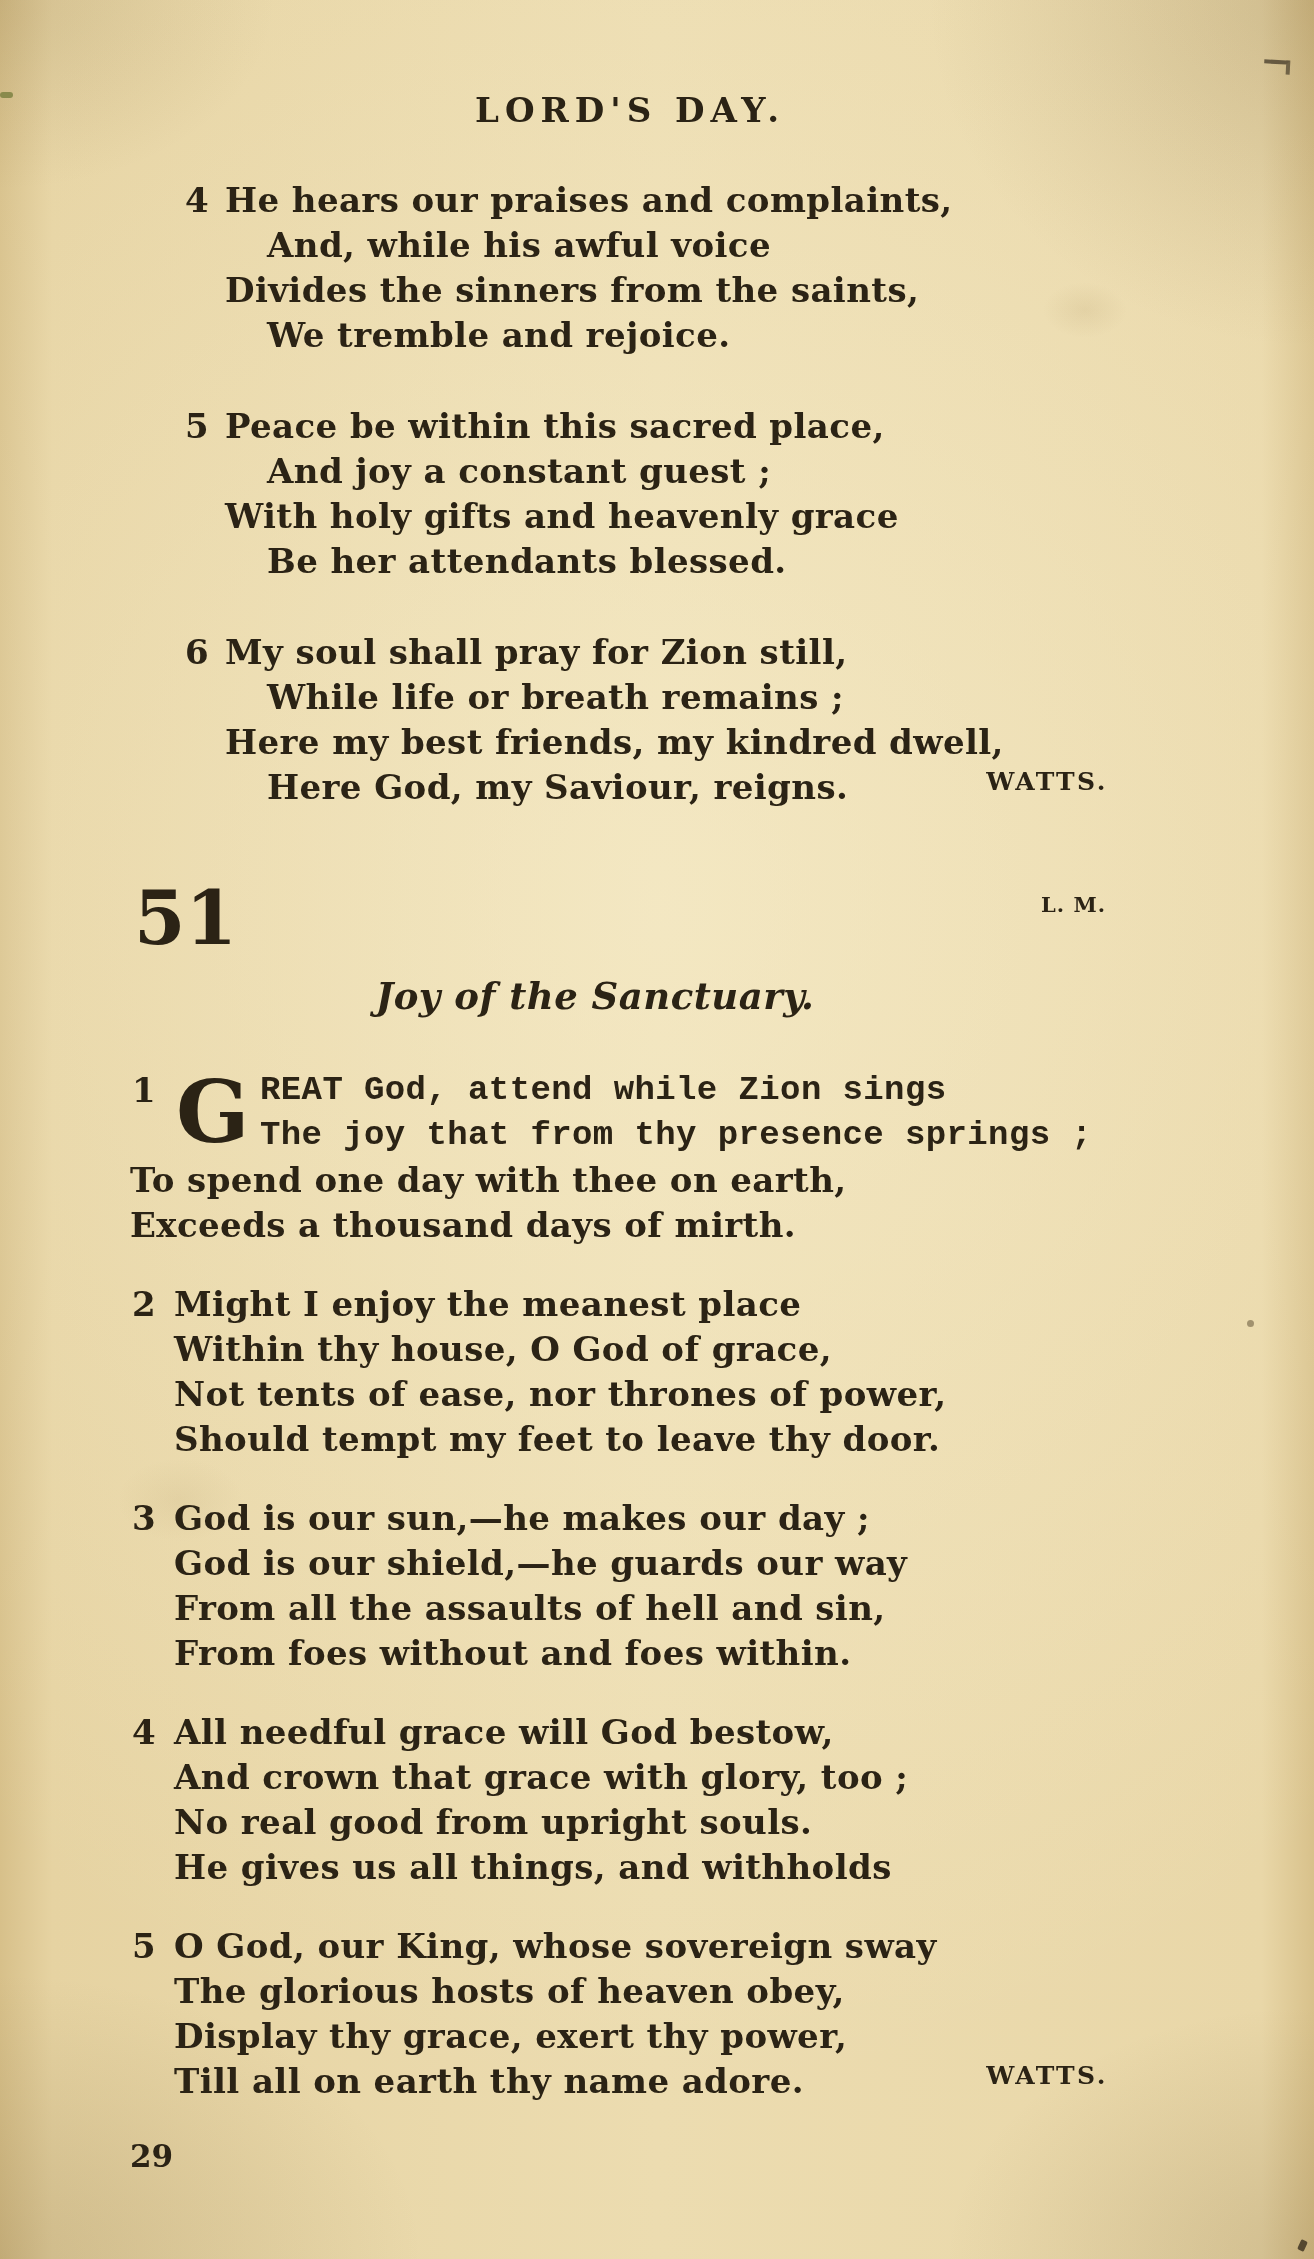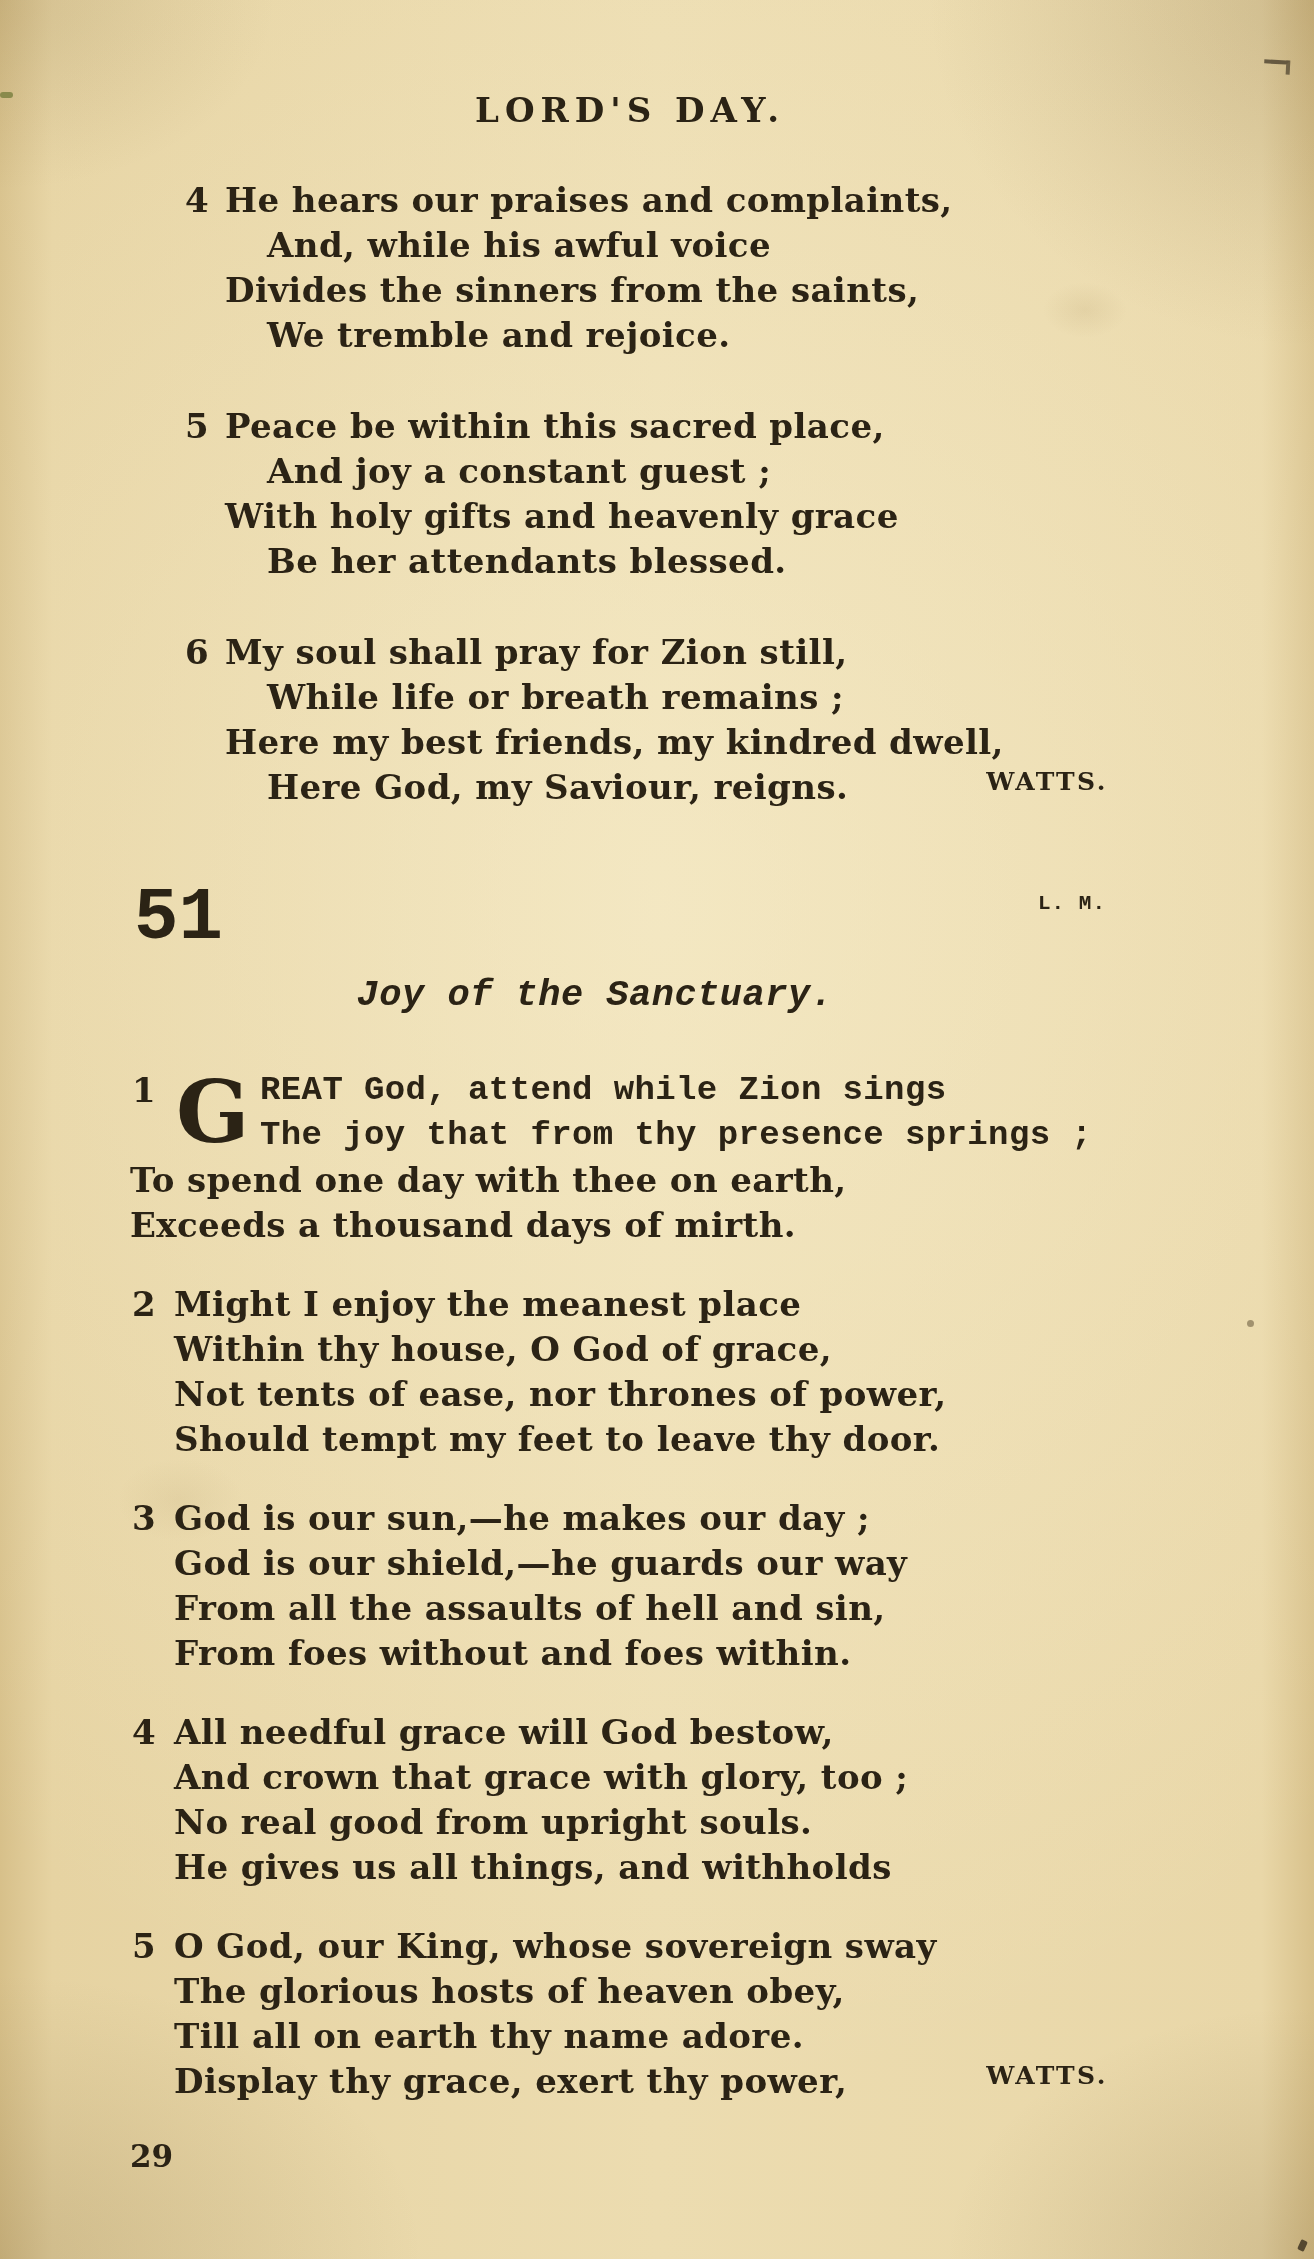--- a/index.html
+++ b/index.html
@@ -65,21 +65,21 @@
   }
 
   .attribution {
     position: absolute;
     right: 22px;
     bottom: 6px;
     font-size: 25px;
     letter-spacing: 2.5px;
   }
 
-  .hymn-head { position: relative; margin-top: 68px; height: 172px; font-family: Liberation Mono, monospace; }
+  .hymn-head { position: relative; margin-top: 68px; height: 172px; }
   .hymn-number { position: absolute; left: 4px; top: 2px; font-size: 74px; line-height: 76px; }
   .hymn-meter { position: absolute; right: 24px; top: 14px; font-size: 21px; letter-spacing: 1px; }
   .hymn-title {
     position: absolute;
     left: 0; right: 70px; top: 96px;
     text-align: center;
     font-style: italic;
     font-size: 37px;
     letter-spacing: 0.5px;
   }
@@ -196,24 +196,24 @@
         <div class="line">All needful grace will God bestow,</div>
         <div class="line">And crown that grace with glory, too ;</div>
         <div class="line">No real good from upright souls.</div>
         <div class="line">He gives us all things, and withholds</div>
       </div>
 
       <div class="verse lm">
         <span class="vnum lm-num">5</span>
         <div class="line">O God, our King, whose sovereign sway</div>
         <div class="line">The glorious hosts of heaven obey,</div>
+        <div class="line">Display thy grace, exert thy power,</div>
         <div class="line">
           <span>Till all on earth thy name adore.</span>
         </div>
-        <div class="line">Display thy grace, exert thy power,</div>
         <span class="attribution">WATTS.</span>
       </div>
 
     </section>
 
     <div class="page-number">29</div>
 
   </div>
 
   <div class="corner-hook"></div>

